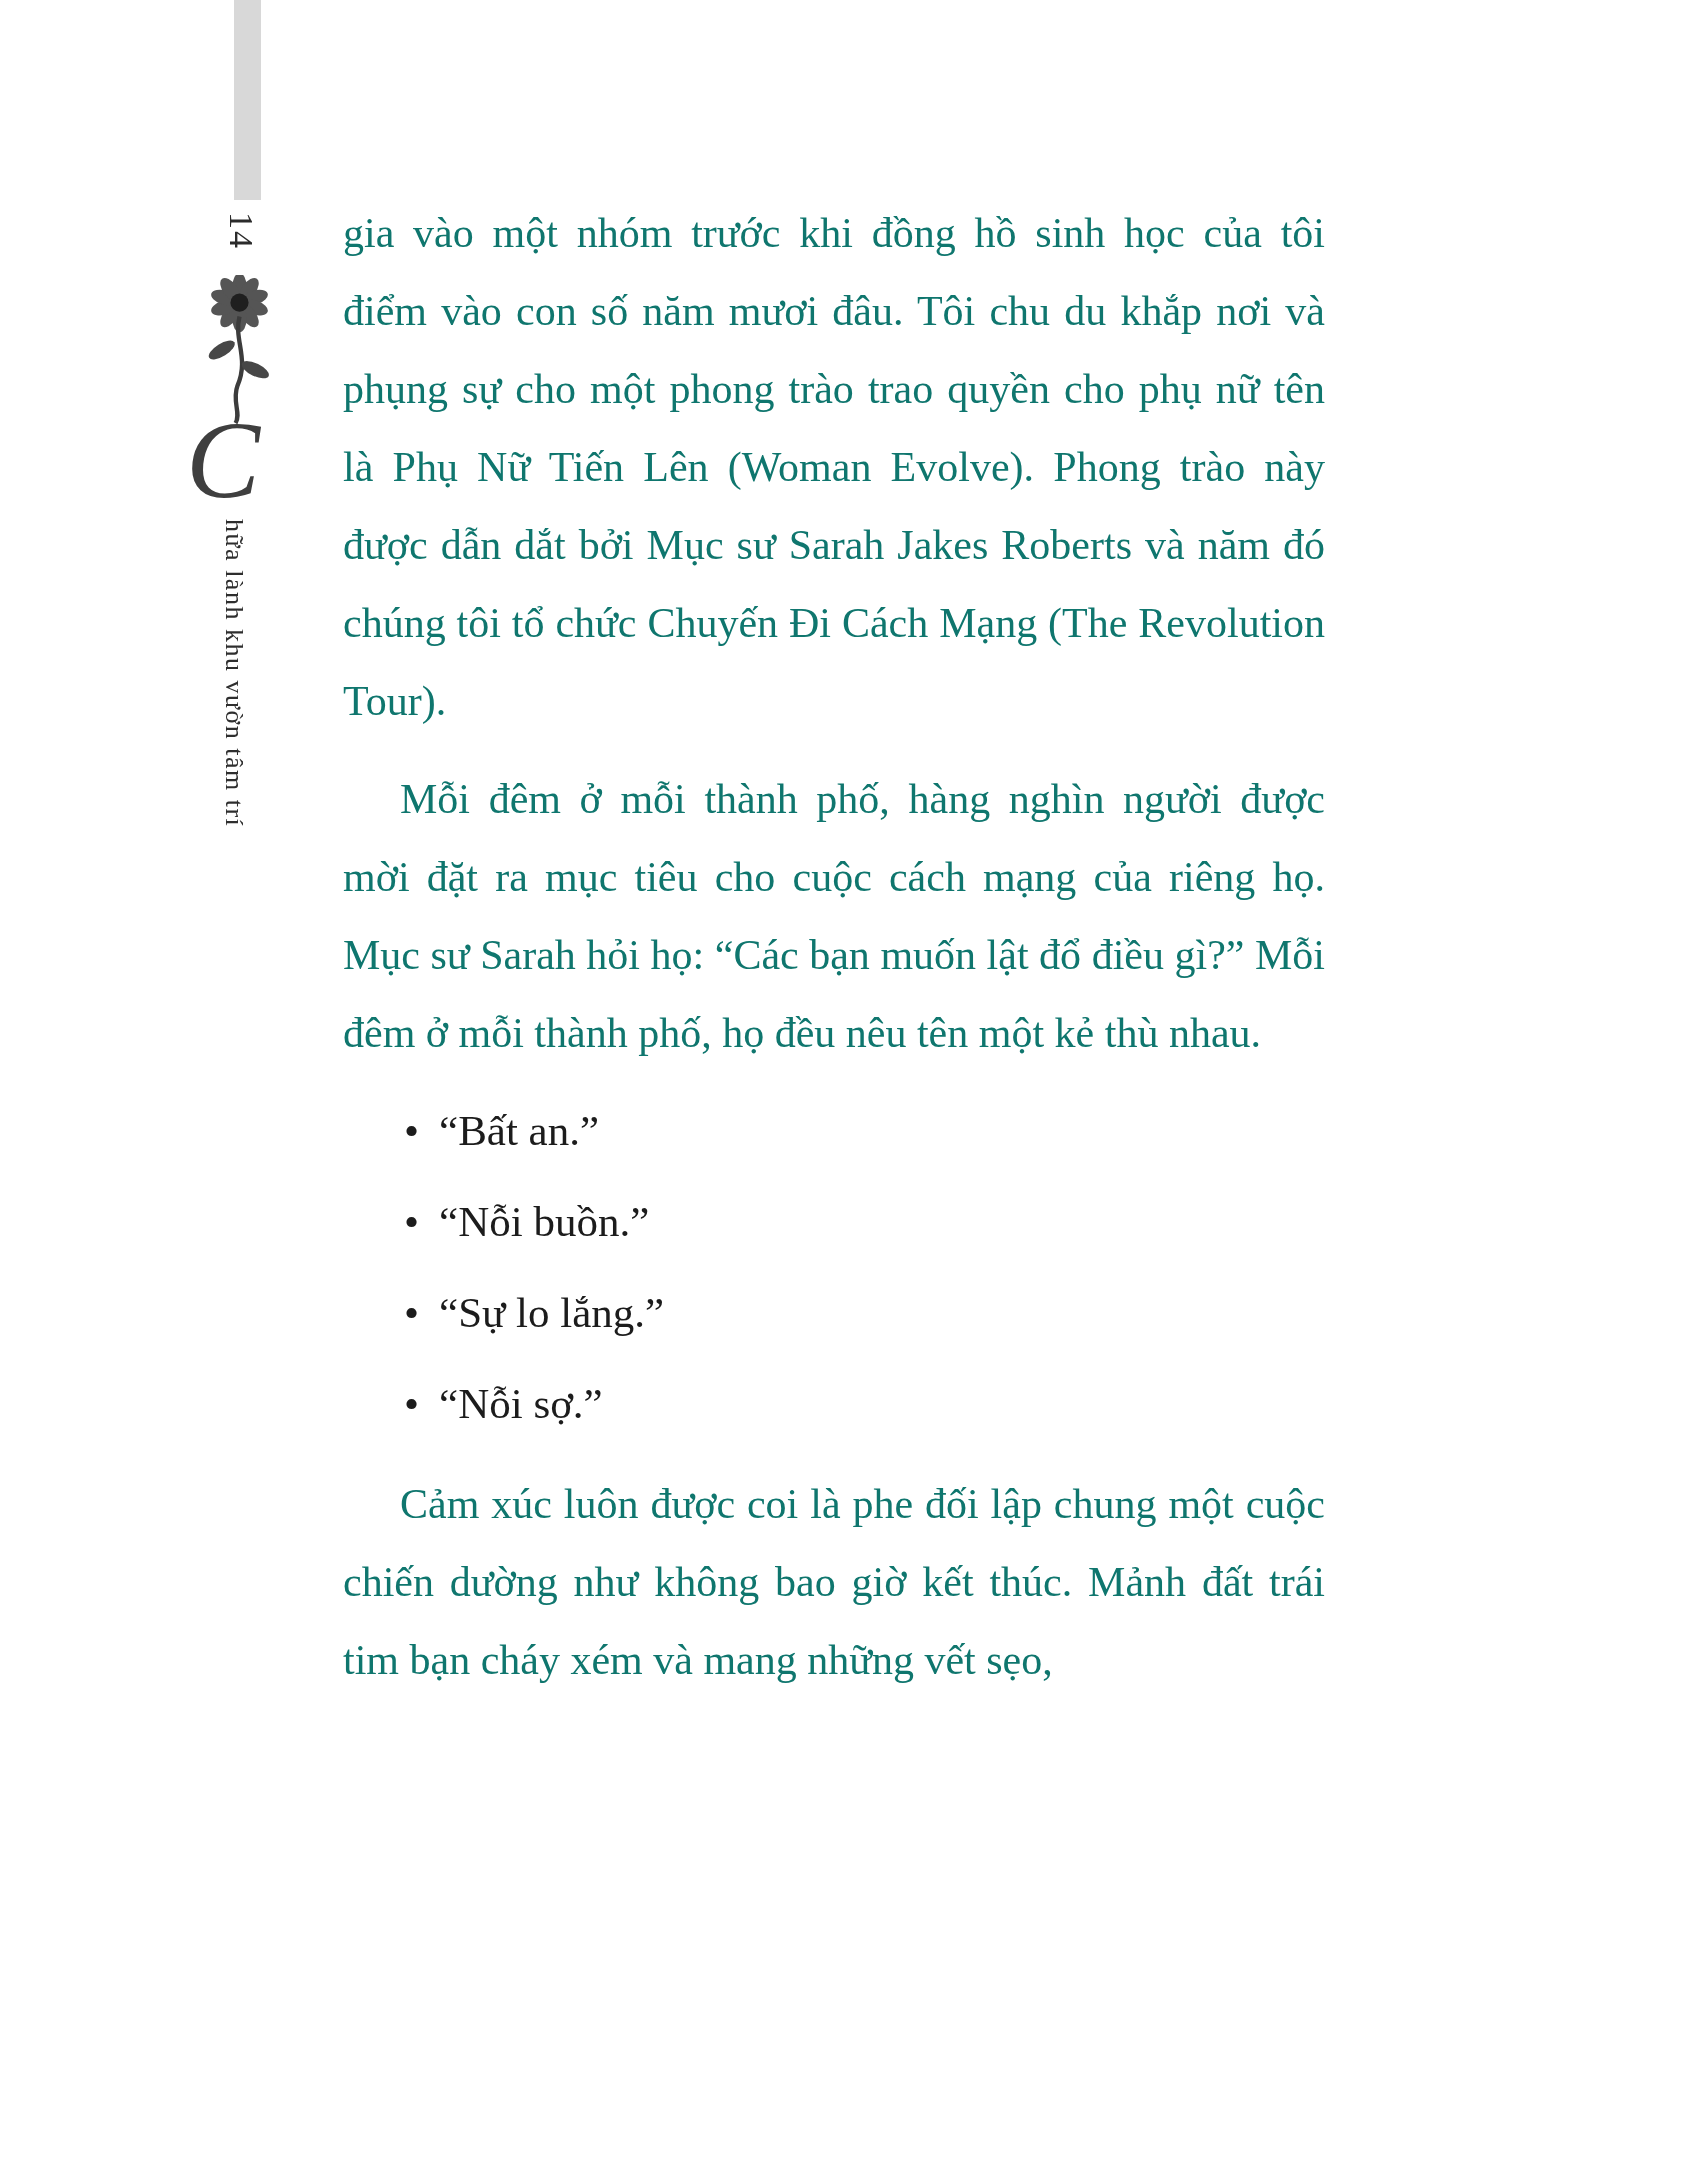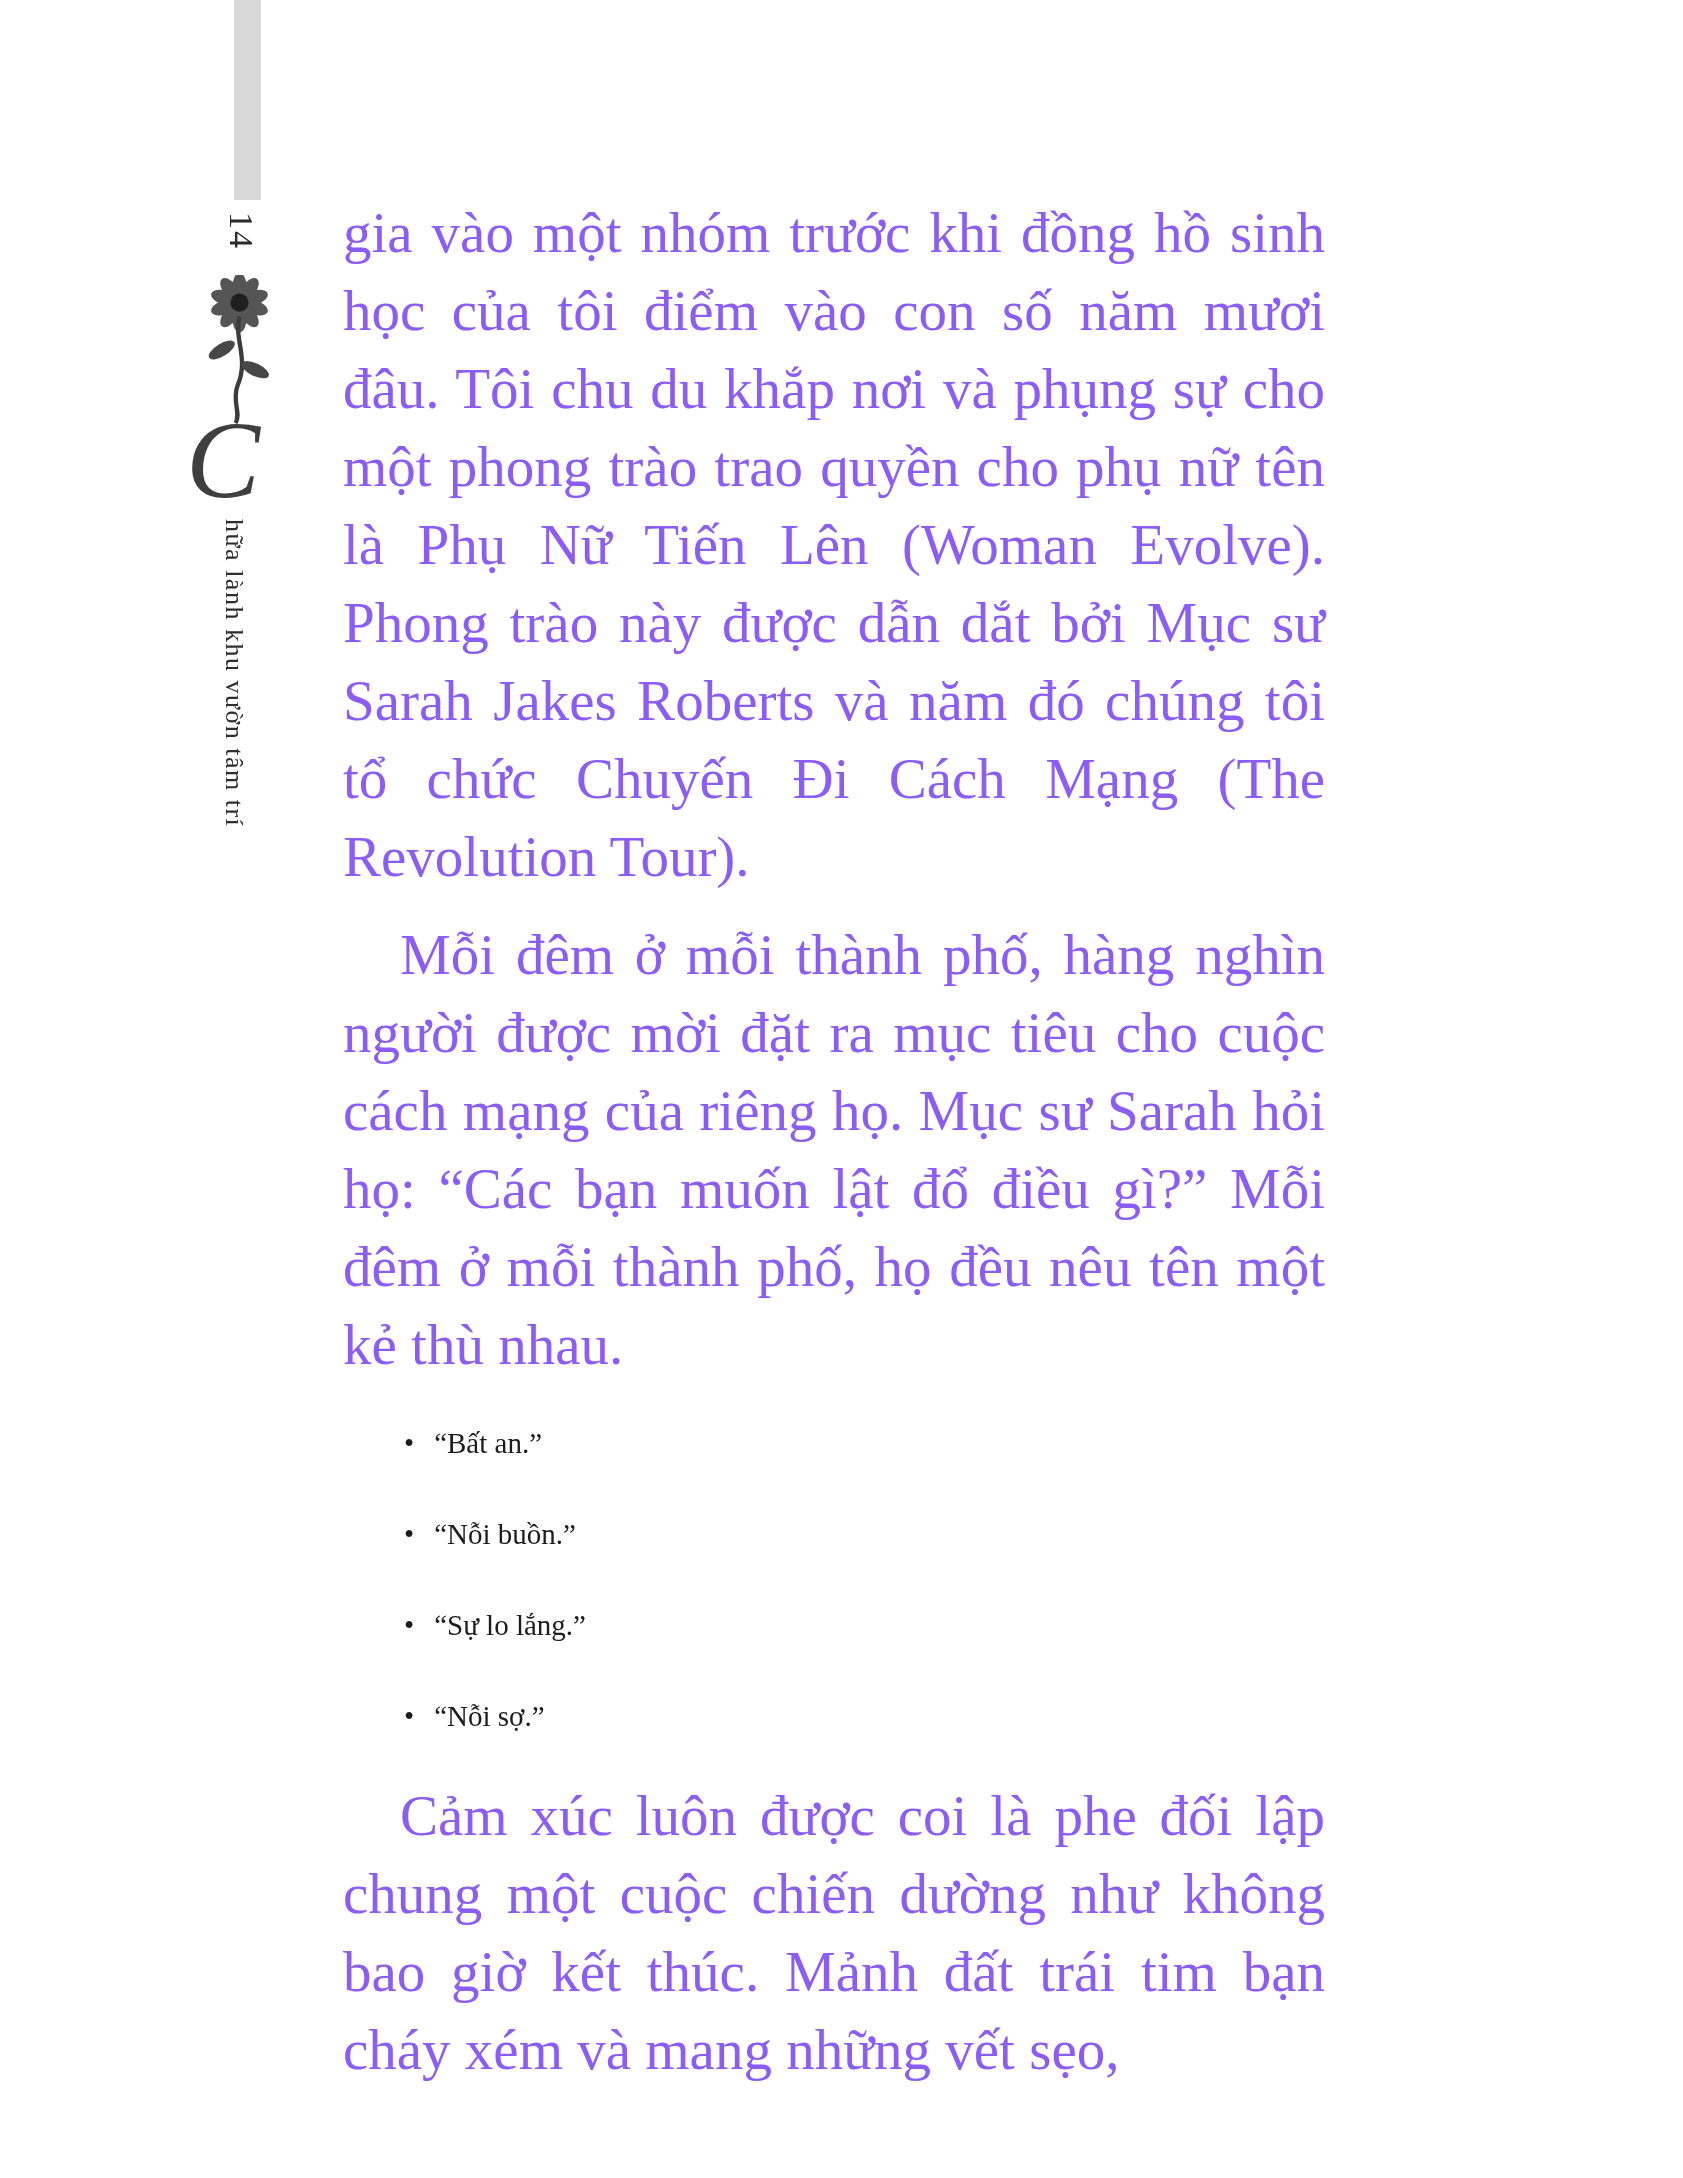--- a/index.html
+++ b/index.html
@@ -62,35 +62,35 @@
 
   
   .content {
     position: absolute;
     left: 343px;
     top: 194px;
     width: 982px;
   }
   .content p {
     margin: 0 0 20px 0;
-    font-size: 57px;
+    font-size: 42px;
     line-height: 78px;
     text-align: justify;
-    color: #8b5cf6;
+    color: #0f766e;
   }
   .content p.indent {
     text-indent: 57px;
   }
   ul.enemies {
     list-style: none;
     margin: 12px 0 22px 0;
     padding: 0;
   }
   ul.enemies li {
-    font-size: 29px;
+    font-size: 43px;
     line-height: 78px;
     padding-left: 61px;
     margin: 0 0 13px 0;
   }
   .bullet {
     margin-right: 20px;
   }
 </style>
 </head>
 <body>

